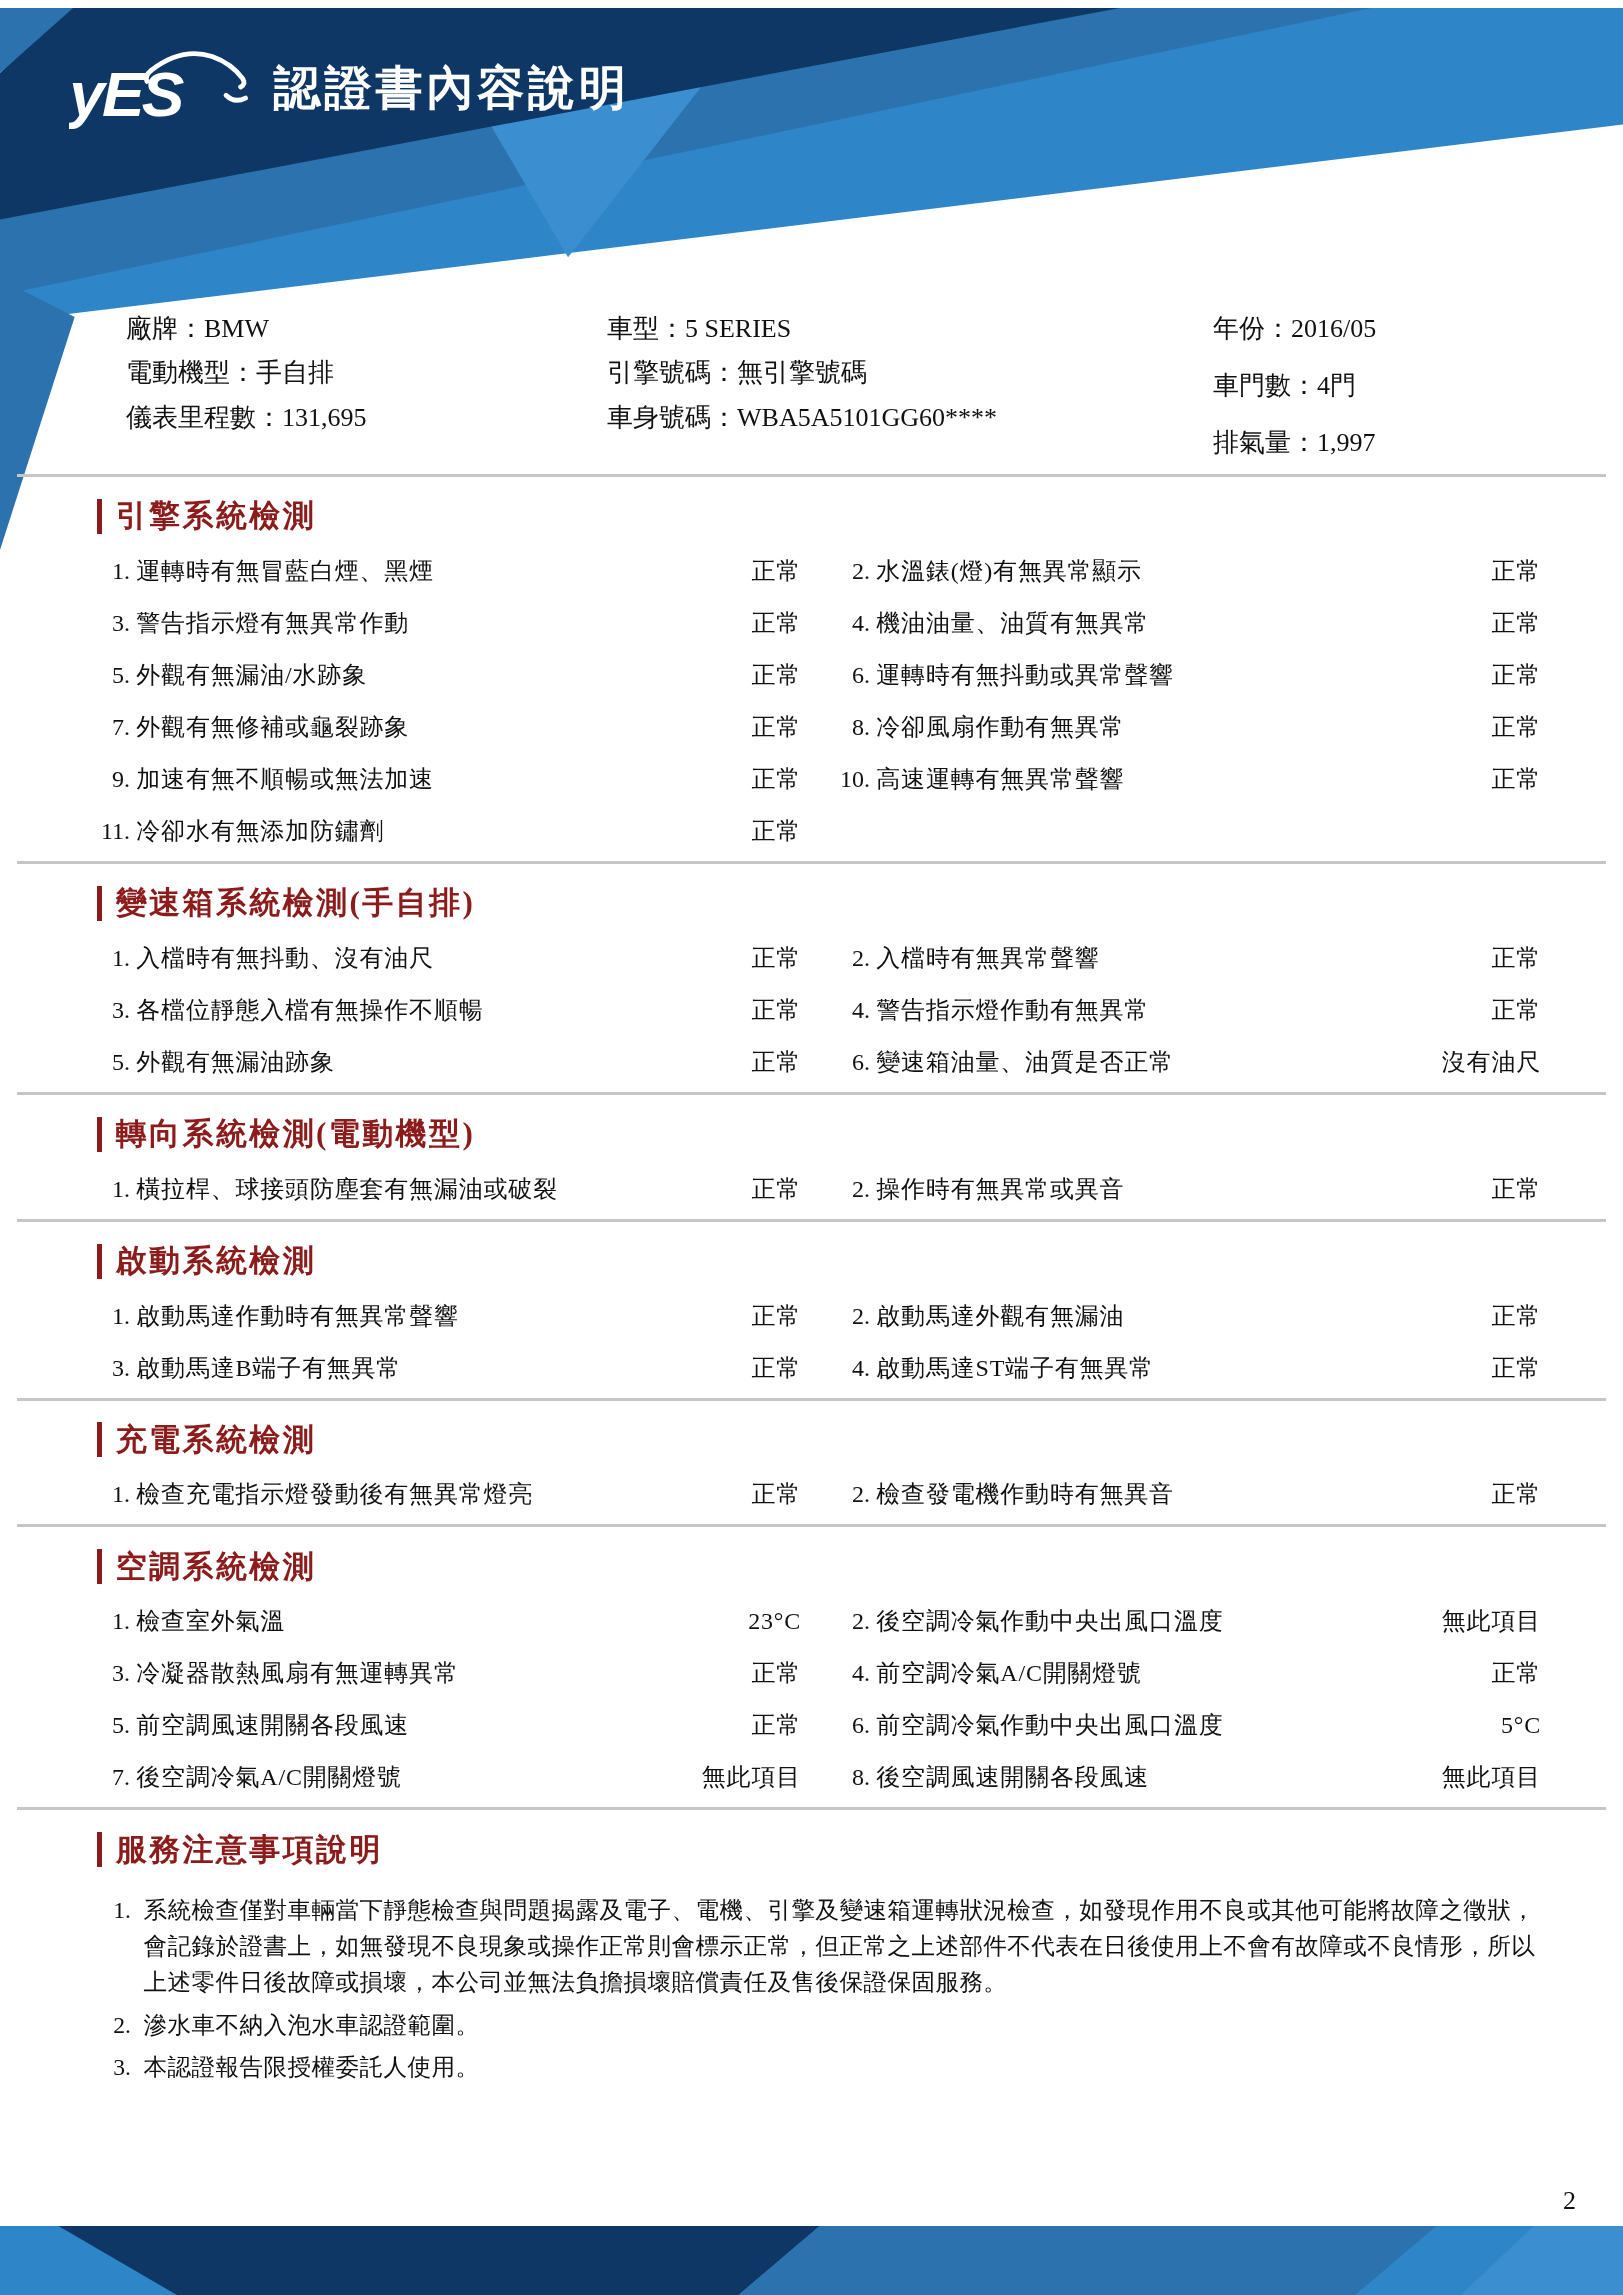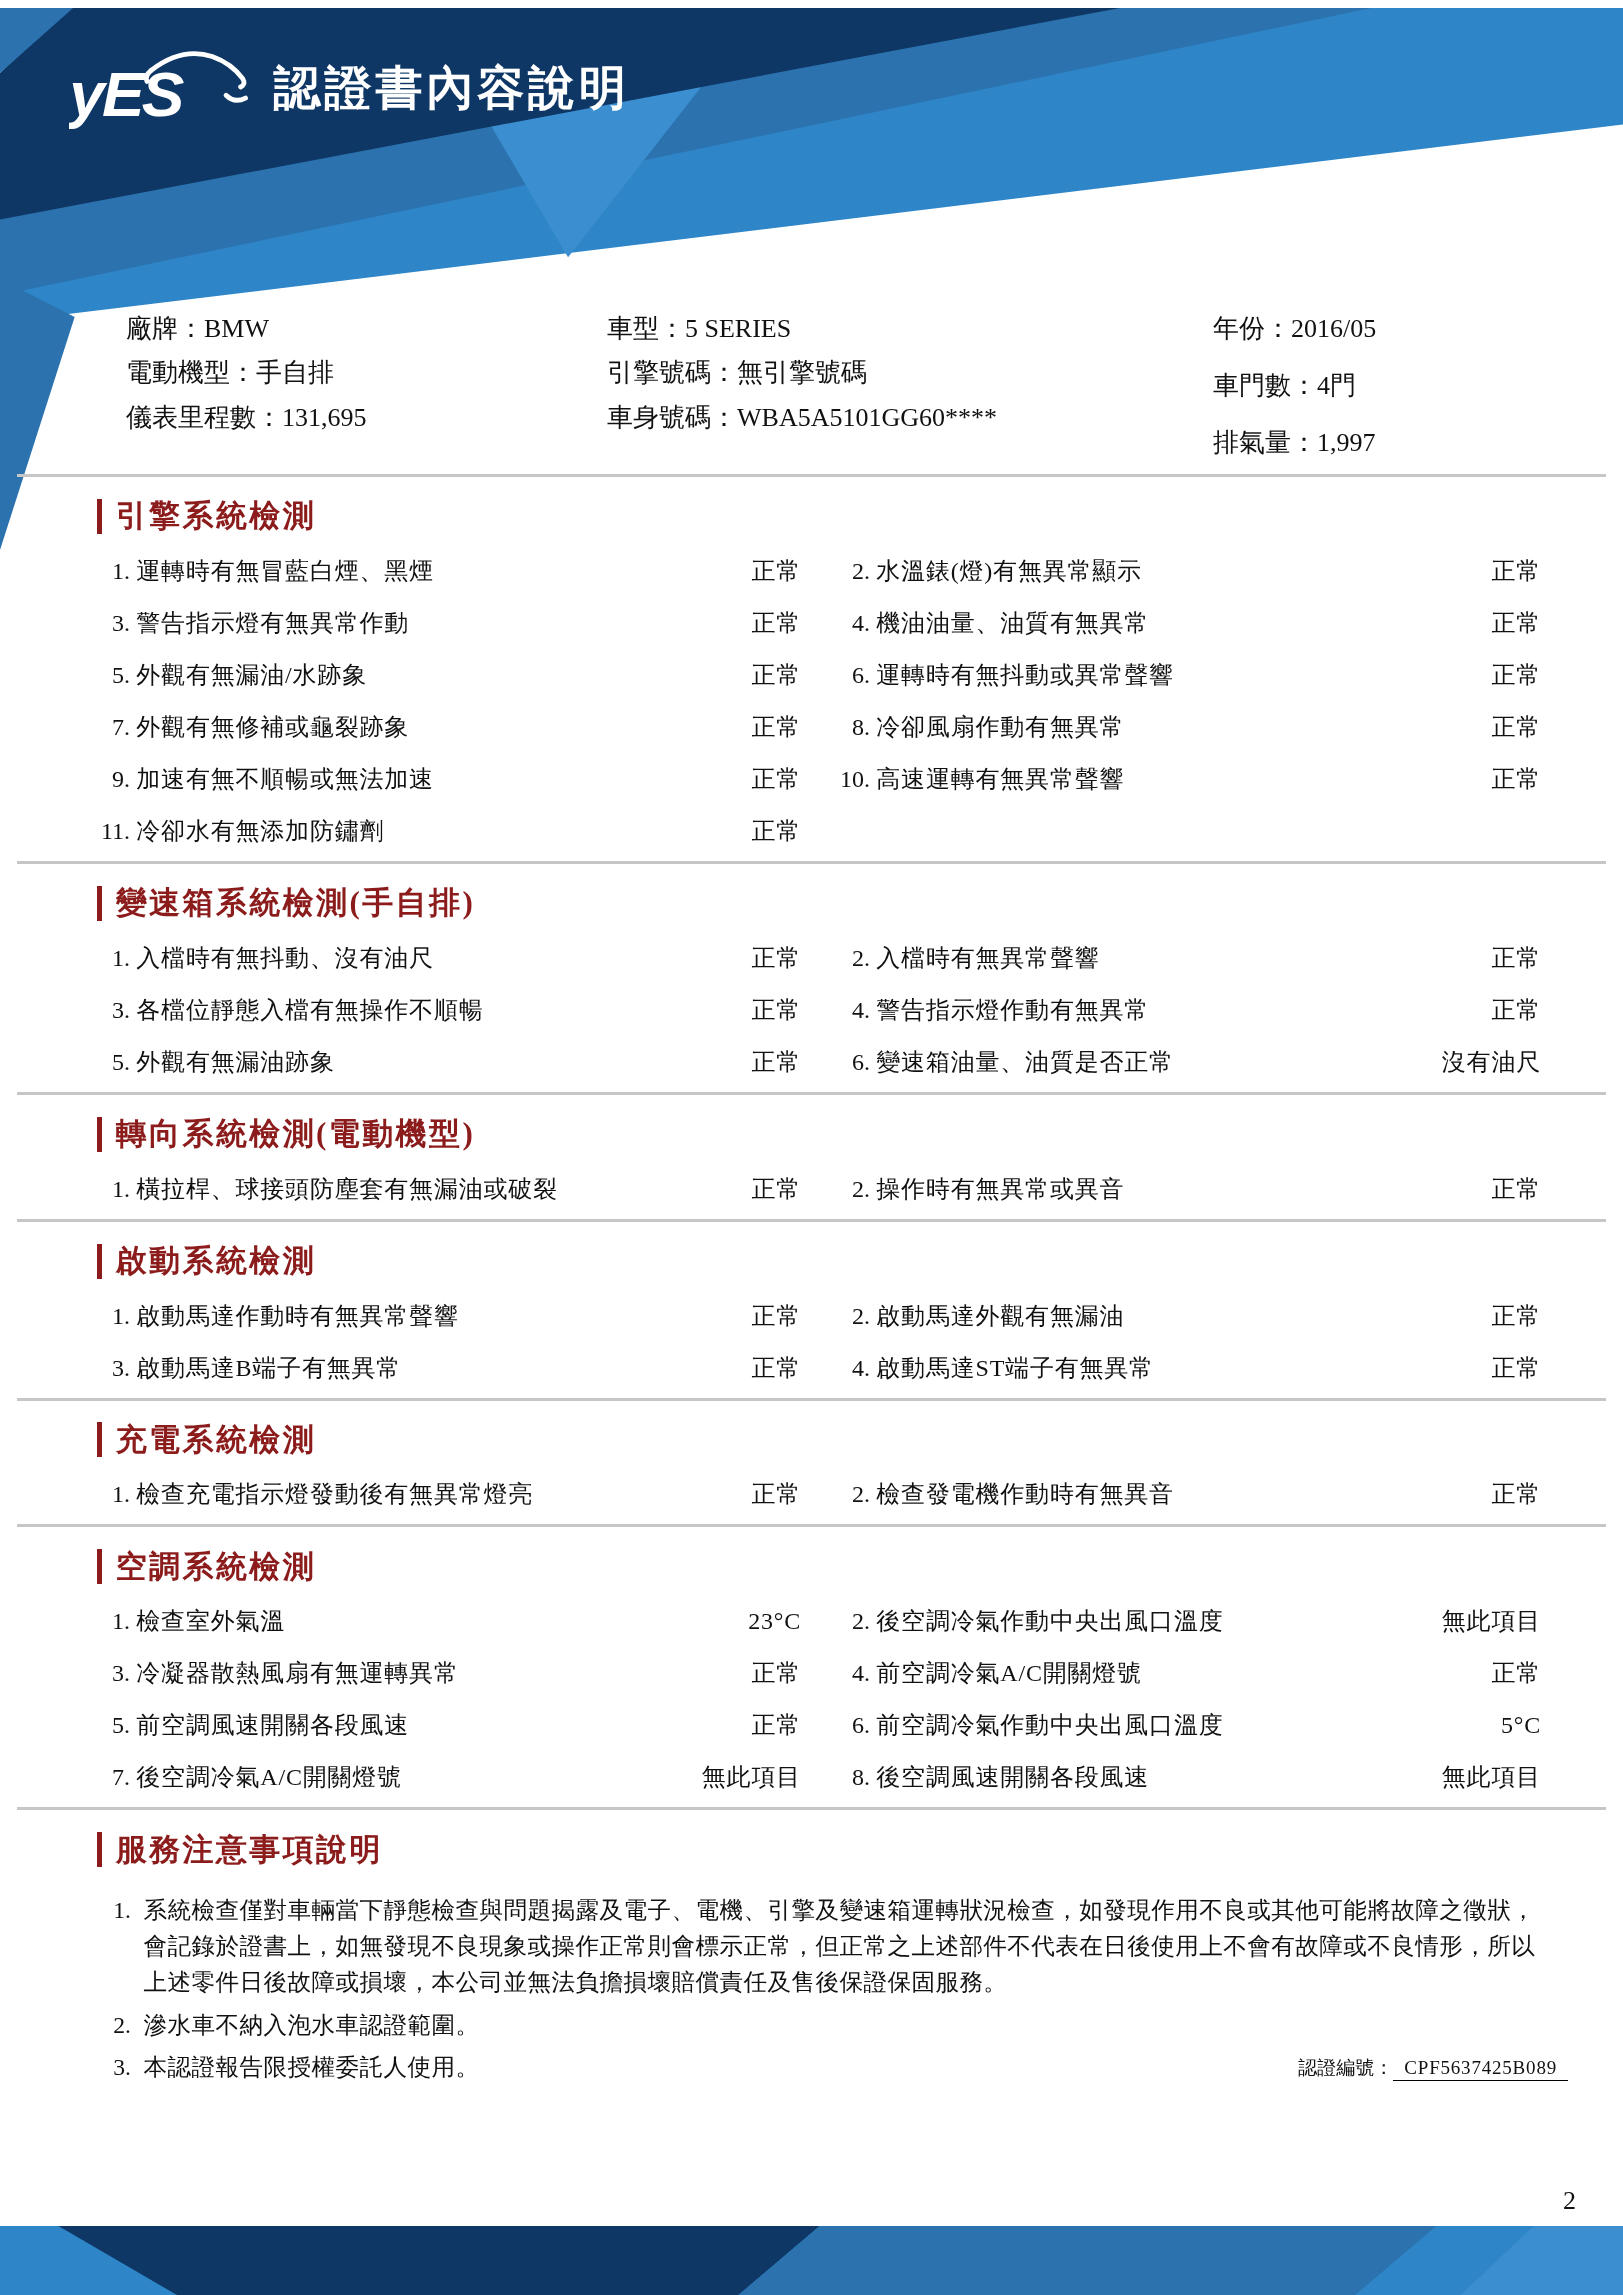--- a/index.html
+++ b/index.html
@@ -352,23 +352,20 @@
     </li>
           <li>
       <span class="n-no">2.</span>
       <span class="n-txt">滲水車不納入泡水車認證範圍。</span>
     </li>
           <li>
       <span class="n-no">3.</span>
       <span class="n-txt">本認證報告限授權委託人使用。</span>
     </li>
         </ol>
-      <div class="cert-line">
-        <span>認證編號：</span><span class="cert-no">CPF5637425B089</span>
-      </div>
     </section>
   </main>
 
   <div class="page-num">2</div>
 
   <div class="footband">
     <div class="tri f-base"></div>
     <div class="tri f-right"></div>
     <div class="tri f-navy"></div>
     <div class="tri f-mid"></div>

